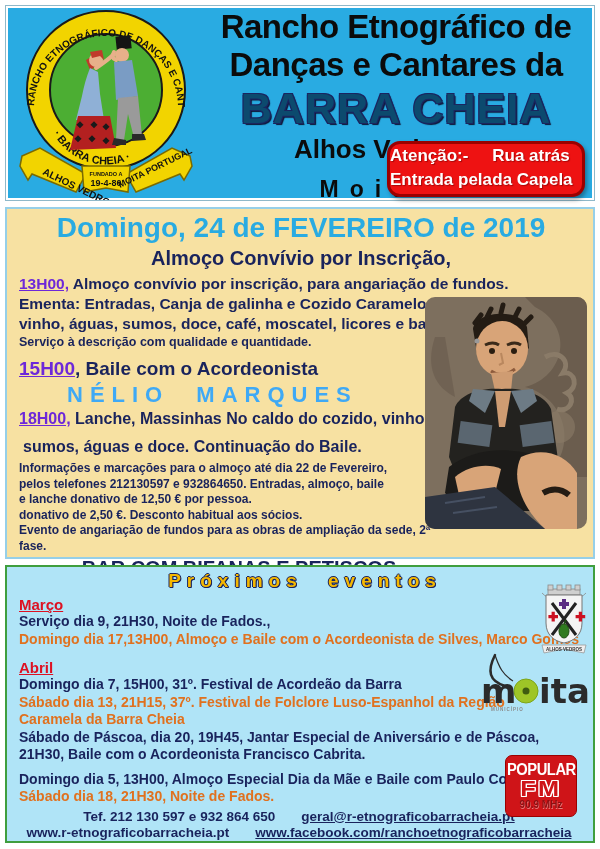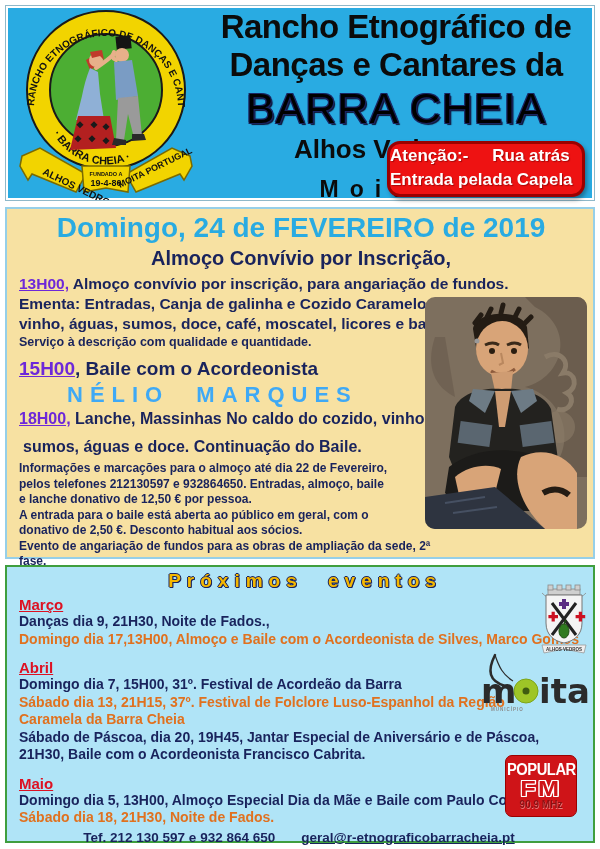--- a/index.html
+++ b/index.html
@@ -12,21 +12,21 @@
 
   
   .header{
     margin-top:5px;height:196px;background:#29abe2;
     border:1px solid #8fb8c9;outline:2px solid #ffffff;outline-offset:-3px;
   }
   .emblem{position:absolute;left:10px;top:2px;width:180px;height:192px;}
   .titles{position:absolute;left:188px;top:2px;width:404px;text-align:center;}
   .title-line{font-size:33px;font-weight:bold;color:#0b0b0b;line-height:38px;letter-spacing:-0.5px;}
   .group-name{
-    font-size:43px;font-weight:normal;color:#000000;line-height:46px;letter-spacing:1px;margin-top:1px;
+    font-size:43px;font-weight:bold;color:#0c4a6e;line-height:46px;letter-spacing:1px;margin-top:1px;
     text-shadow:1px 1px 0 #1a2560,-1px -1px 0 #1a2560,1px -1px 0 #1a2560,-1px 1px 0 #1a2560,2px 2px 1px #0e1433;
   }
   .locations{width:366px;text-align:center;}
   .loc1{font-size:26px;font-weight:bold;color:#0b0b0b;margin-top:3px;line-height:30px;}
   .loc2{font-size:23px;font-weight:bold;color:#0b0b0b;margin-top:11px;line-height:28px;letter-spacing:11px;}
   .attention{
     position:absolute;right:9px;top:135px;width:192px;height:50px;
     background:#ee1212;border:3px solid #9b0000;border-radius:13px;
     box-shadow:2px 3px 4px rgba(0,0,0,0.35);
     color:#ffffff;font-weight:bold;font-size:17px;line-height:24px;text-align:left;
@@ -177,21 +177,20 @@
   <div class="t15"><span class="time">15H00</span><span>, Baile com o Acordeonista</span></div>
   <div class="artist">NÉLIO MARQUES</div>
 
   <div class="t18"><span class="time">18H00,</span><span> Lanche, Massinhas No caldo do cozido, vinho,</span></div>
   <div class="t18" style="padding-left:4px;margin-top:7px;">sumos, águas e doce. Continuação do Baile.</div>
 
   <div class="info-block">
     <div class="info-line">Informações e marcações para o almoço até dia 22 de Fevereiro,</div>
     <div class="info-line">pelos telefones 212130597 e 932864650. Entradas, almoço, baile</div>
     <div class="info-line">e lanche donativo de 12,50 € por pessoa.</div>
-    <div class="info-line">A entrada para o baile está aberta ao público em geral, com o</div>
     <div class="info-line">donativo de 2,50 €. Desconto habitual aos sócios.</div>
     <div class="info-line" style="max-width:428px;">Evento de angariação de fundos para as obras de ampliação da sede, 2ª fase.</div>
   </div>
 
   <div class="bar-note">BAR COM BIFANAS E PETISCOS</div>
 
   <div class="photo">
     <svg width="162" height="232" viewBox="0 0 162 232">
       <rect width="162" height="232" fill="#7d6f5e"></rect>
       <path d="M 110,10 C 150,30 140,80 100,90 C 140,100 155,150 120,180 L 162,180 162,0 100,0 Z" fill="#6b5d4e"></path>
@@ -227,35 +226,34 @@
       <path d="M 0,200 L 70,190 120,232 0,232 Z" fill="#2e3440"></path>
       <path d="M 20,206 l 40,-6 M 28,216 l 44,-6" stroke="#465062" stroke-width="2"></path>
     </svg>
   </div>
 </div>
 
 <div class="panel events">
   <div class="events-title">Próximos eventos</div>
 
   <div class="month-name">Março</div>
-  <div class="ev navy">Danças dia 9, 21H30, Noite de Fados.,</div>
+  <div class="ev navy">Serviço dia 9, 21H30, Noite de Fados.,</div>
   <div class="ev orange">Domingo dia 17,13H00, Almoço e Baile com o Acordeonista de Silves, Marco Gomes</div>
 
   <div class="month-gap"></div>
 
   <div class="month-name">Abril</div>
   <div class="ev navy">Domingo dia 7, 15H00, 31º. Festival de Acordeão da Barra</div>
   <div class="ev orange">Sábado dia 13, 21H15, 37º. Festival de Folclore Luso-Espanhol da Região</div>
   <div class="ev orange">Caramela da Barra Cheia</div>
   <div class="ev navy">Sábado de Páscoa, dia 20, 19H45, Jantar Especial de Aniversário e de Páscoa,</div>
   <div class="ev navy">21H30, Baile com o Acordeonista Francisco Cabrita.</div>
 
   <div class="month-gap"></div>
 
-  <div class="month-name">Maio</div>
   <div class="ev navy">Domingo dia 5, 13H00, Almoço Especial Dia da Mãe e Baile com Paulo Coelho.</div>
   <div class="ev orange">Sábado dia 18, 21H30, Noite de Fados.</div>
 
   <div class="footer">
     <div class="foot-line">
       <span>Tef. 212 130 597  e  932 864 650</span><span class="gap-span"></span><span class="foot-link">geral@r-etnograficobarracheia.pt</span>
     </div>
     <div class="foot-line">
       <span>www.r-etnograficobarracheia.pt</span><span class="gap-span"></span><span class="foot-link">www.facebook.com/ranchoetnograficobarracheia</span>
     </div>

